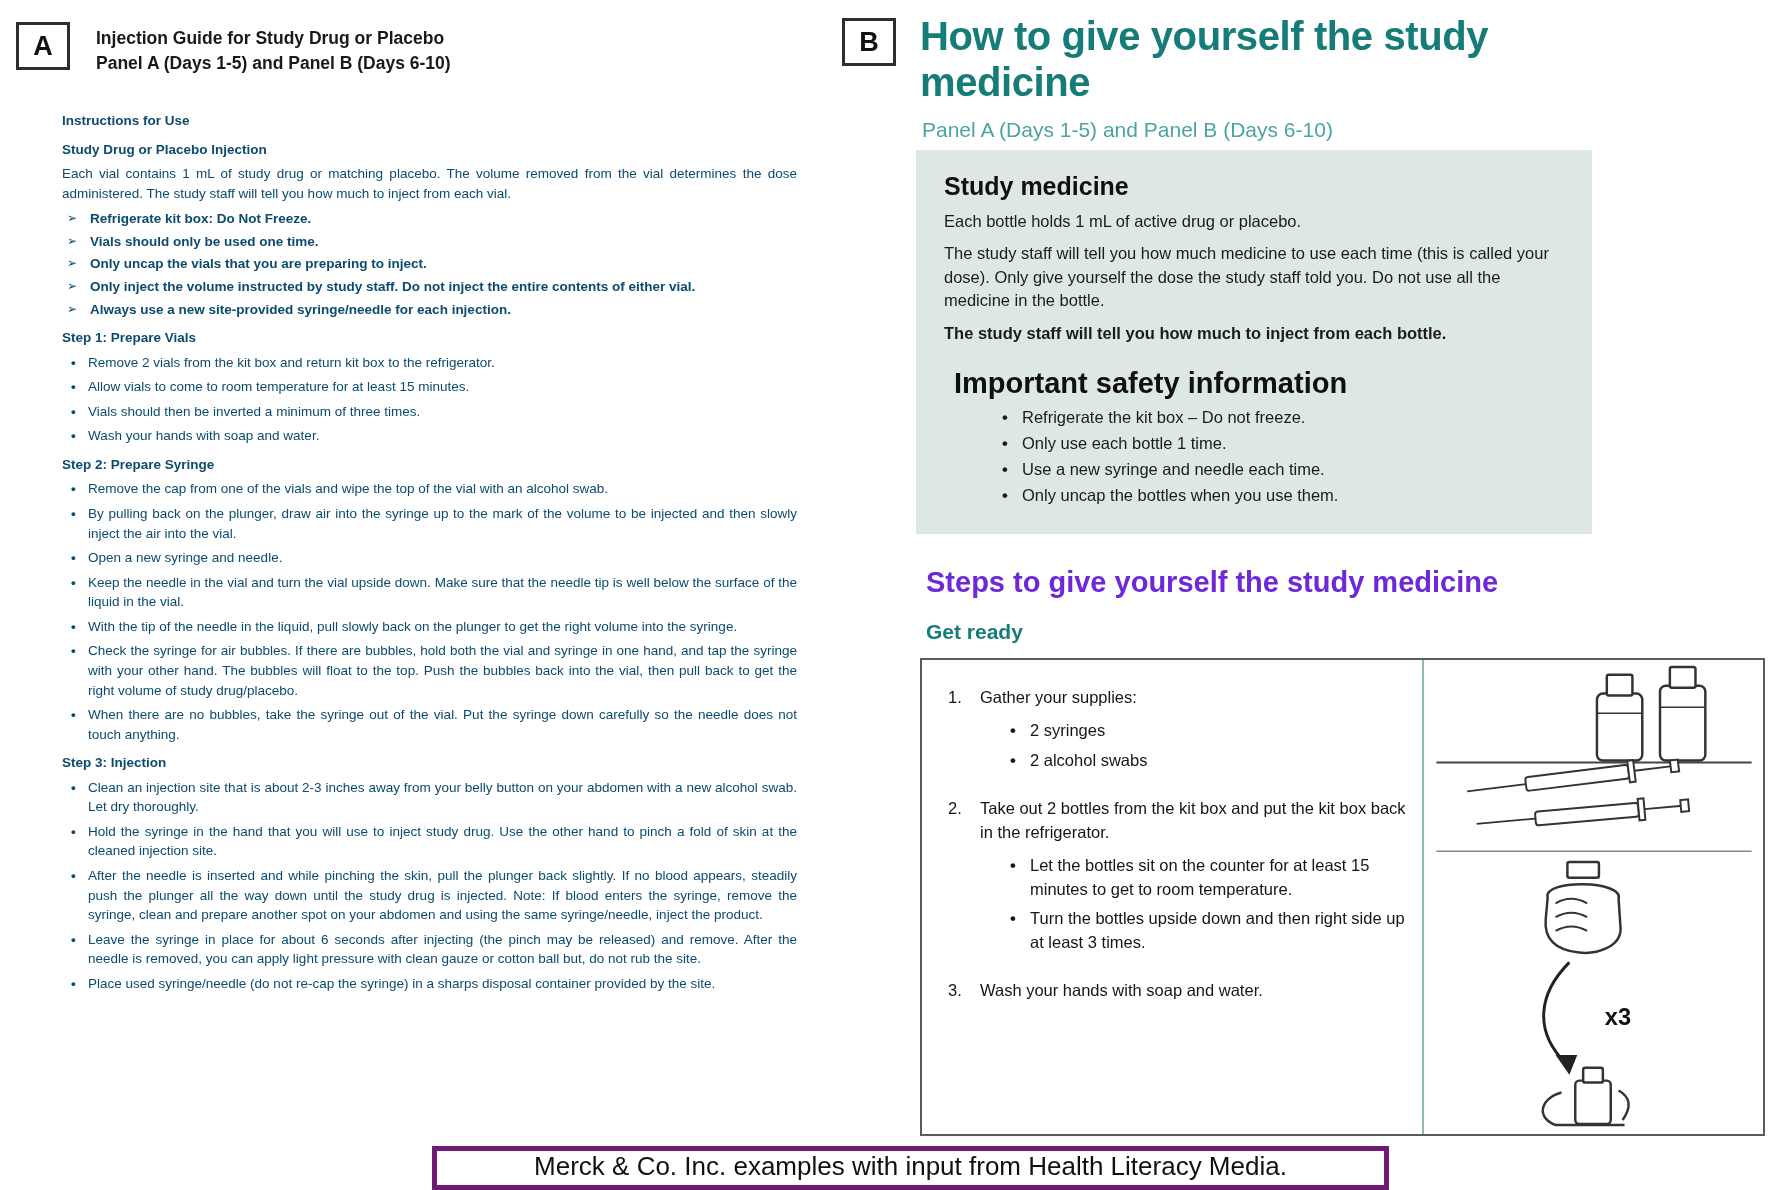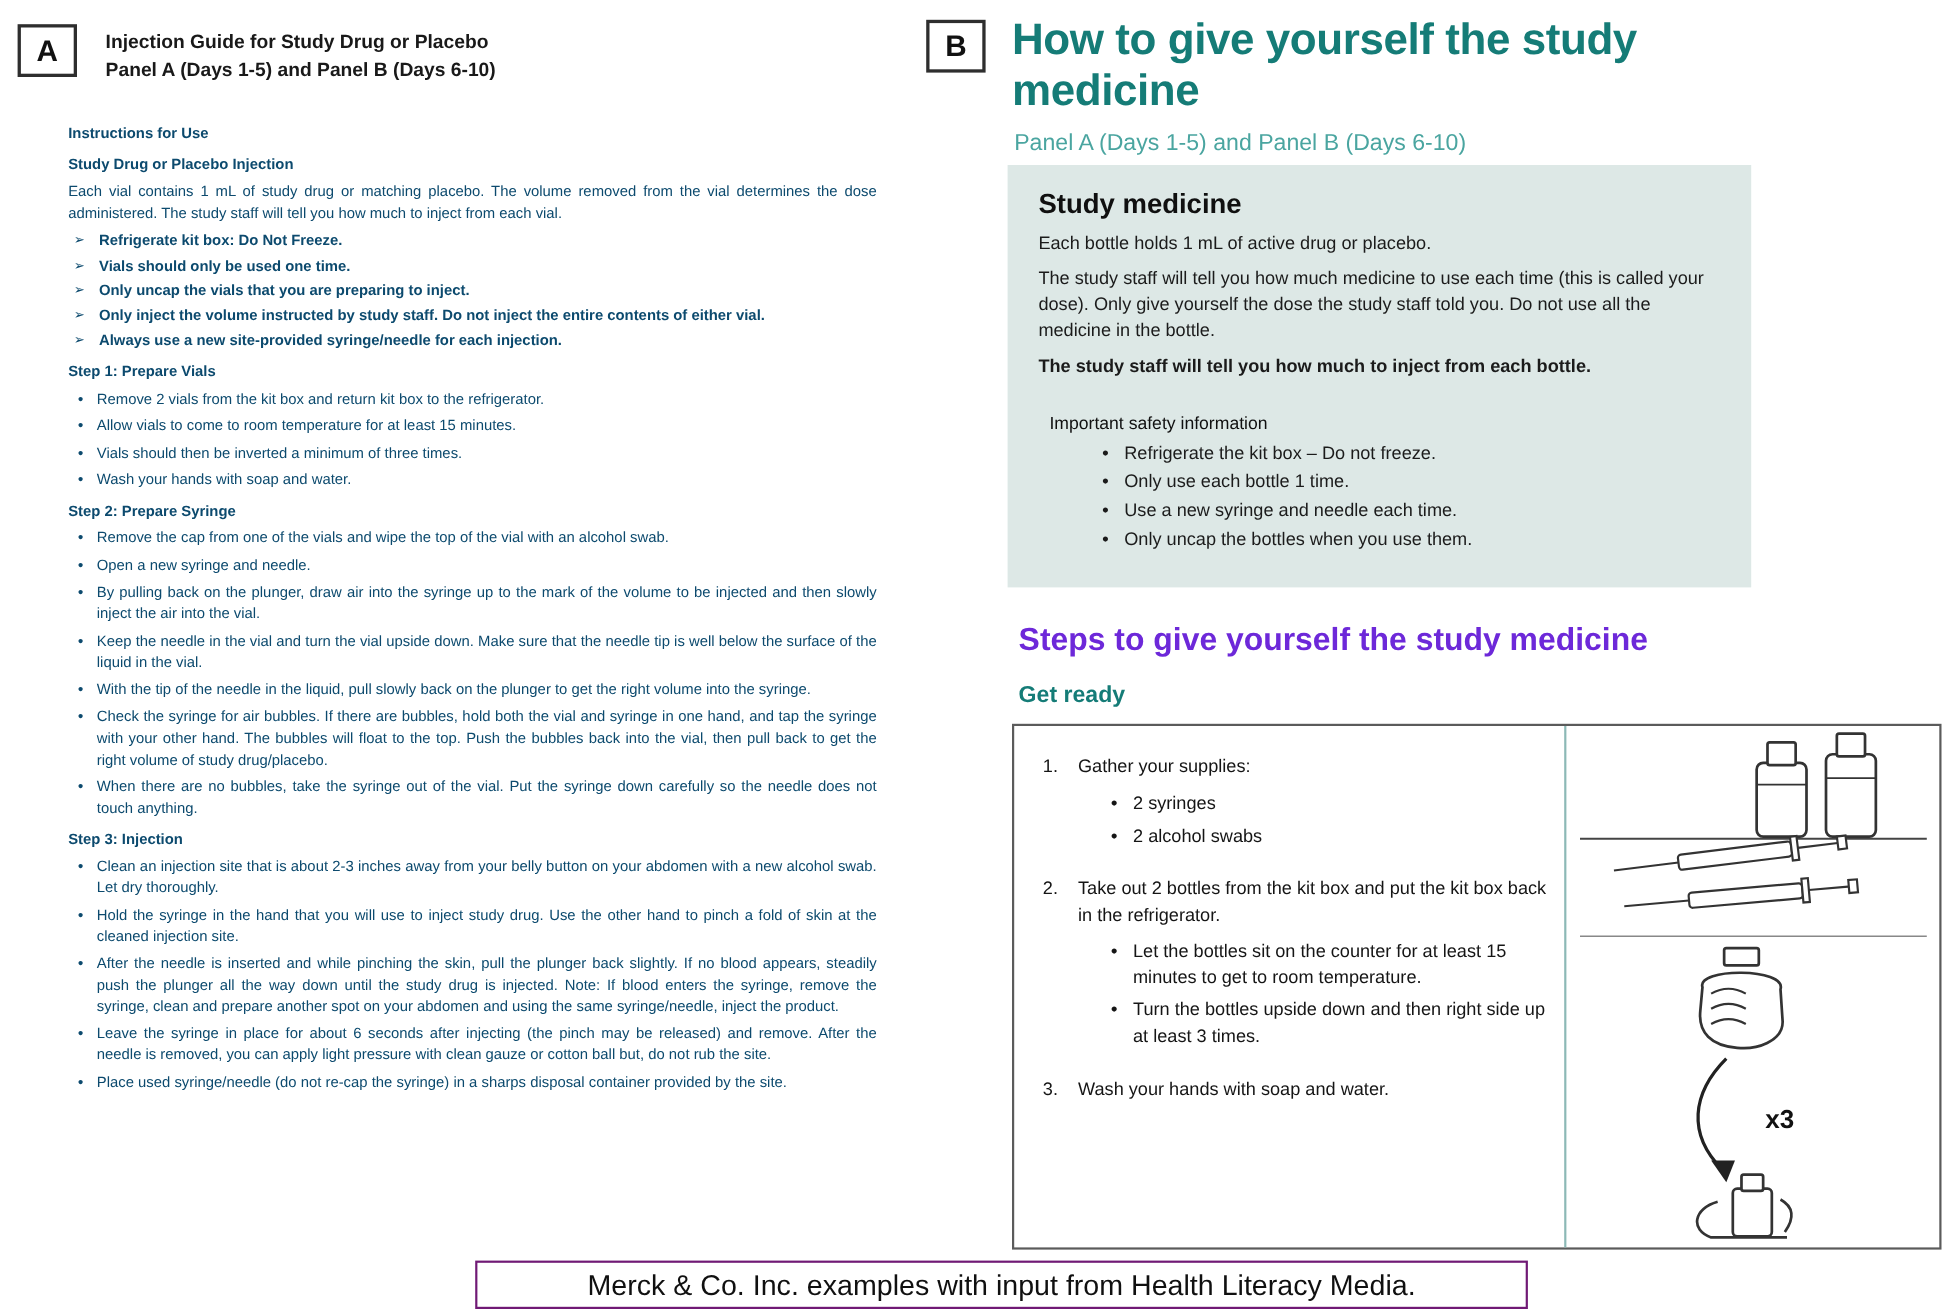--- a/index.html
+++ b/index.html
@@ -26,21 +26,21 @@
   .arrow-list li::before{content:"\27A2";position:absolute;left:5px;font-weight:normal;font-size:12px;top:1px}
 
   
   #panelB-label{left:842px;top:18px}
   #panelB-title{left:920px;top:14px;width:700px;font-size:40px;font-weight:bold;
                 color:#157c77;line-height:1.14;letter-spacing:-0.4px}
   #panelB-subtitle{left:922px;top:118px;font-size:21px;color:#4aa5a0}
 
   #graybox{left:916px;top:150px;width:676px;height:384px;background:#dde8e6;padding:18px 28px}
   .gb-h{font-size:25px;font-weight:bold;color:#101010;margin:4px 0 8px}
-  .gb-h2{font-size:16px;font-weight:normal;color:#101010;margin:32px 0 8px;padding-left:10px}
+  .gb-h2{font-size:29px;font-weight:bold;color:#101010;margin:22px 0 8px;padding-left:10px}
   .gb-p{font-size:16.5px;line-height:1.42;margin:9px 0;max-width:790px}
   .gb-p.bold{font-weight:bold}
   .gb-list{list-style:none;margin:2px 0 0 0;padding-left:58px}
   .gb-list li{position:relative;padding-left:20px;font-size:16.5px;margin-bottom:7px}
   .gb-list li::before{content:"\2022";position:absolute;left:0;font-weight:bold}
 
   #steps-heading{left:926px;top:566px;font-size:29px;font-weight:bold;color:#6d28d9}
   #getready-heading{left:926px;top:620px;font-size:21px;font-weight:bold;color:#157c77}
 
   #grbox{left:920px;top:658px;width:845px;height:478px;border:2px solid #5b5b5b;background:#fff;display:flex}
@@ -49,22 +49,22 @@
   .gr-right{flex:1;position:relative;padding:4px 2px;display:flex;flex-direction:column;align-items:center}
   .gr-step{display:flex;margin-bottom:18px}
   .gr-num{width:32px;flex:none}
   .gr-body{flex:1}
   .gr-sub{list-style:none;margin:9px 0 0;padding-left:30px}
   .gr-sub li{position:relative;padding-left:20px;margin-bottom:6px}
   .gr-sub li::before{content:"\2022";position:absolute;left:0;font-weight:bold}
   .gr-sub:empty{display:none}
 
   
-  #footer{left:432px;top:1146px;width:957px;height:44px;border:2px solid #701a75;background:#fff;
-          display:flex;align-items:center;justify-content:center;font-size:26px;color:#101010}
+  #footer{left:432px;top:1146px;width:957px;height:44px;border:5px solid #701a75;background:#fff;
+          display:flex;align-items:flex-start;justify-content:center;font-size:26px;color:#101010}
 </style>
 </head>
 <body>
 
 <div class="label-box" id="panelA-label">
   <span>A</span>
 </div>
 
 <div class="abs" id="panelA-title">
   <div>Injection Guide for Study Drug or Placebo</div>
@@ -92,22 +92,22 @@
   <li>Remove 2 vials from the kit box and return kit box to the refrigerator.</li>
       <li>Allow vials to come to room temperature for at least 15 minutes.</li>
       <li>Vials should then be inverted a minimum of three times.</li>
       <li>Wash your hands with soap and water.</li>
     </ul>
 
   <div class="pa-h">Step 2:  Prepare Syringe</div>
   <ul class="bullet-list">
 
   <li>Remove the cap from one of the vials and wipe the top of the vial with an alcohol swab.</li>
+      <li>By pulling back on the plunger, draw air into the syringe up to the mark of the volume to be injected and then slowly inject the air into the vial.</li>
       <li>Open a new syringe and needle.</li>
-      <li>By pulling back on the plunger, draw air into the syringe up to the mark of the volume to be injected and then slowly inject the air into the vial.</li>
       <li>Keep the needle in the vial and turn the vial upside down. Make sure that the needle tip is well below the surface of the liquid in the vial.</li>
       <li>With the tip of the needle in the liquid, pull slowly back on the plunger to get the right volume into the syringe.</li>
       <li>Check the syringe for air bubbles. If there are bubbles, hold both the vial and syringe in one hand, and tap the syringe with your other hand. The bubbles will float to the top. Push the bubbles back into the vial, then pull back to get the right volume of study drug/placebo.</li>
       <li>When there are no bubbles, take the syringe out of the vial. Put the syringe down carefully so the needle does not touch anything.</li>
     </ul>
 
   <div class="pa-h">Step 3:  Injection</div>
   <ul class="bullet-list">
 
   <li>Clean an injection site that is about 2-3 inches away from your belly button on your abdomen with a new alcohol swab. Let dry thoroughly.</li>

